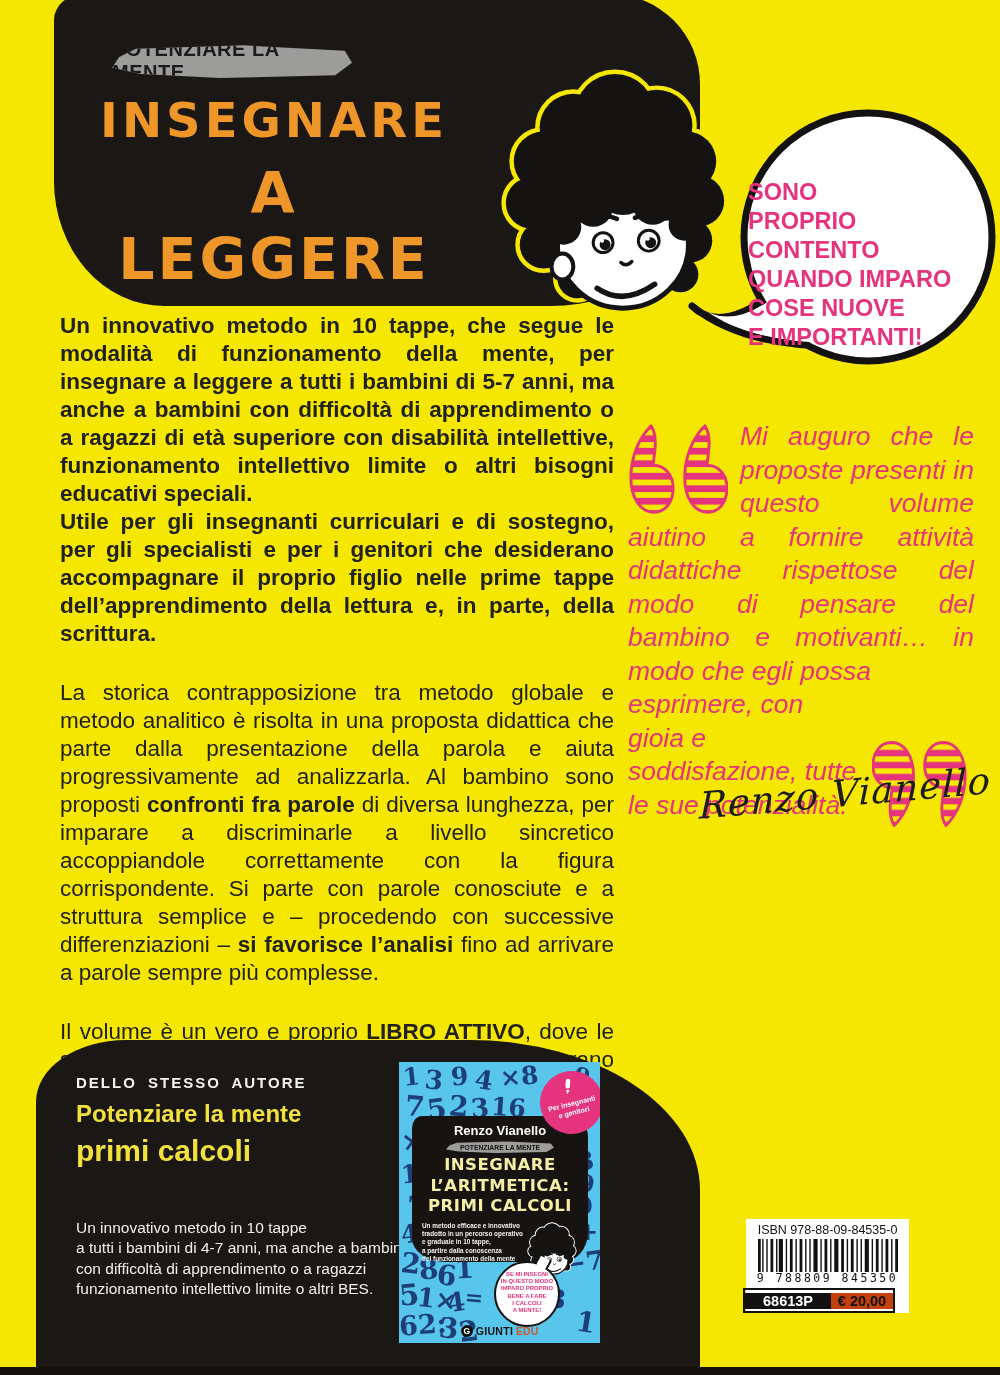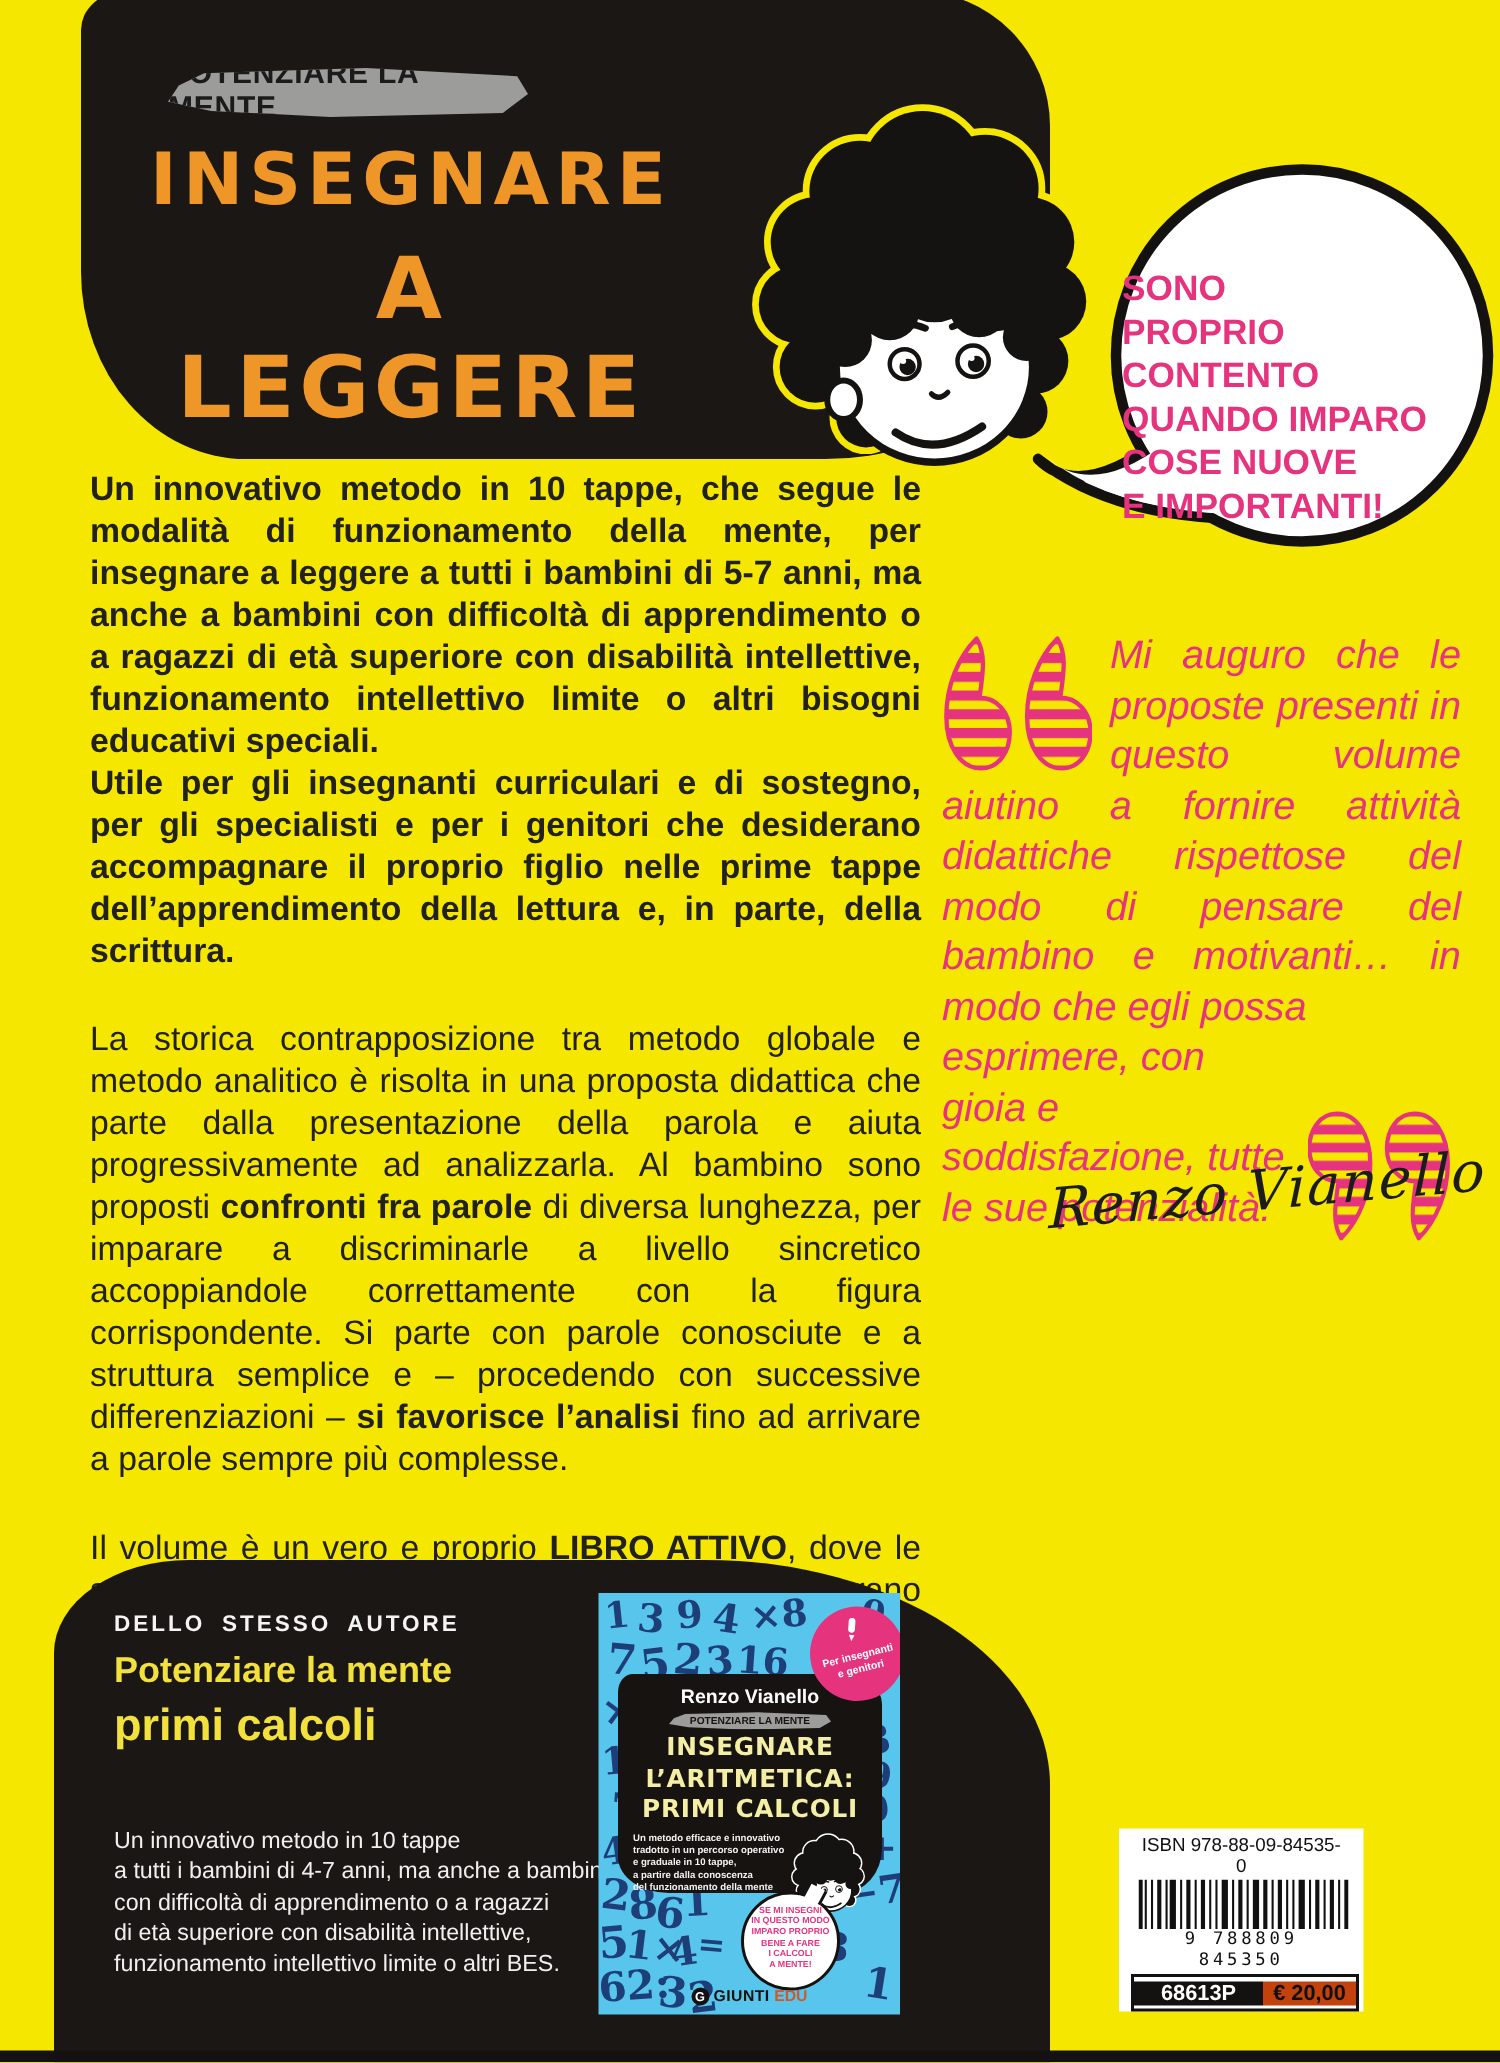--- a/index.html
+++ b/index.html
@@ -78,21 +78,21 @@
                          background:#fff; border-right:2px solid #141210; transform:rotate(28deg); }
   .mini-bubble div { color:#e5337e; font-size:5.9px; line-height:7.2px; font-weight:700; }
   .publisher { position:absolute; left:0; right:0; bottom:6px; z-index:3; display:flex;
                align-items:center; justify-content:center; gap:3px; }
   .giunti-g { width:12px; height:12px; border-radius:50%; background:#141210; color:#fff; font-size:8.5px;
               font-weight:700; display:flex; align-items:center; justify-content:center; }
   .publisher .pname { color:#141210; font-size:10.5px; font-weight:700; letter-spacing:0.3px; }
   .publisher .psuffix { color:#cd5a2a; font-size:10.5px; font-weight:700; }
 
   
-  .barcode-box { position:absolute; left:746px; top:1219px; width:163px; background:#fff; padding:4px 13px 0; }
+  .barcode-box { position:absolute; left:746px; top:1219px; width:163px; background:#fff; padding:4px 2px 0; }
   .isbn { text-align:center; color:#111; font-size:12.5px; }
   .bars { display:block; margin:2px auto 0; }
   .bdigits { text-align:center; color:#111; font-family:"DejaVu Sans Mono", monospace;
              font-size:11.5px; letter-spacing:2.5px; margin-top:-1px; }
   .price-row { display:flex; height:25px; margin:3px 0 0 -5px; width:152px; border:2px solid #111;align-items:center; }
   .code-cell { width:86px; background:#141210; color:#fff; font-weight:700; font-size:14.5px;
                display:flex; align-items:center; justify-content:center; }
   .price-cell { flex:1; background:#c2410c; color:#111; font-weight:700; font-size:14.5px;
                 display:flex; align-items:center; justify-content:center; }
 
@@ -217,21 +217,20 @@
   <div class="bottom-blob"></div>
   <div class="promo-kicker">DELLO STESSO AUTORE</div>
   <div class="promo-series">Potenziare la mente</div>
   <div class="promo-title">
       <div>primi calcoli</div>
     </div>
   <div class="promo-desc">
       <div>Un innovativo metodo in 10 tappe</div>
       <div>a tutti i bambini di 4-7 anni, ma anche a bambini</div>
       <div>con difficoltà di apprendimento o a ragazzi</div>
-      <div>di età superiore con disabilità intellettive,</div>
       <div>funzionamento intellettivo limite o altri BES.</div>
     </div>
 
   <div class="cover">
     <div class="cover-numbers">
         <span style="left: 2%; top: 0%; font-size: 24px; transform: rotate(-6deg);">1</span>
         <span style="left: 13%; top: 1%; font-size: 26px; transform: rotate(6deg);">3</span>
         <span style="left: 26%; top: 0%; font-size: 25px; transform: rotate(-4deg);">9</span>
         <span style="left: 38%; top: 1%; font-size: 26px; transform: rotate(8deg);">4</span>
         <span style="left: 50%; top: 0%; font-size: 25px; transform: rotate(-5deg);">×8</span>

